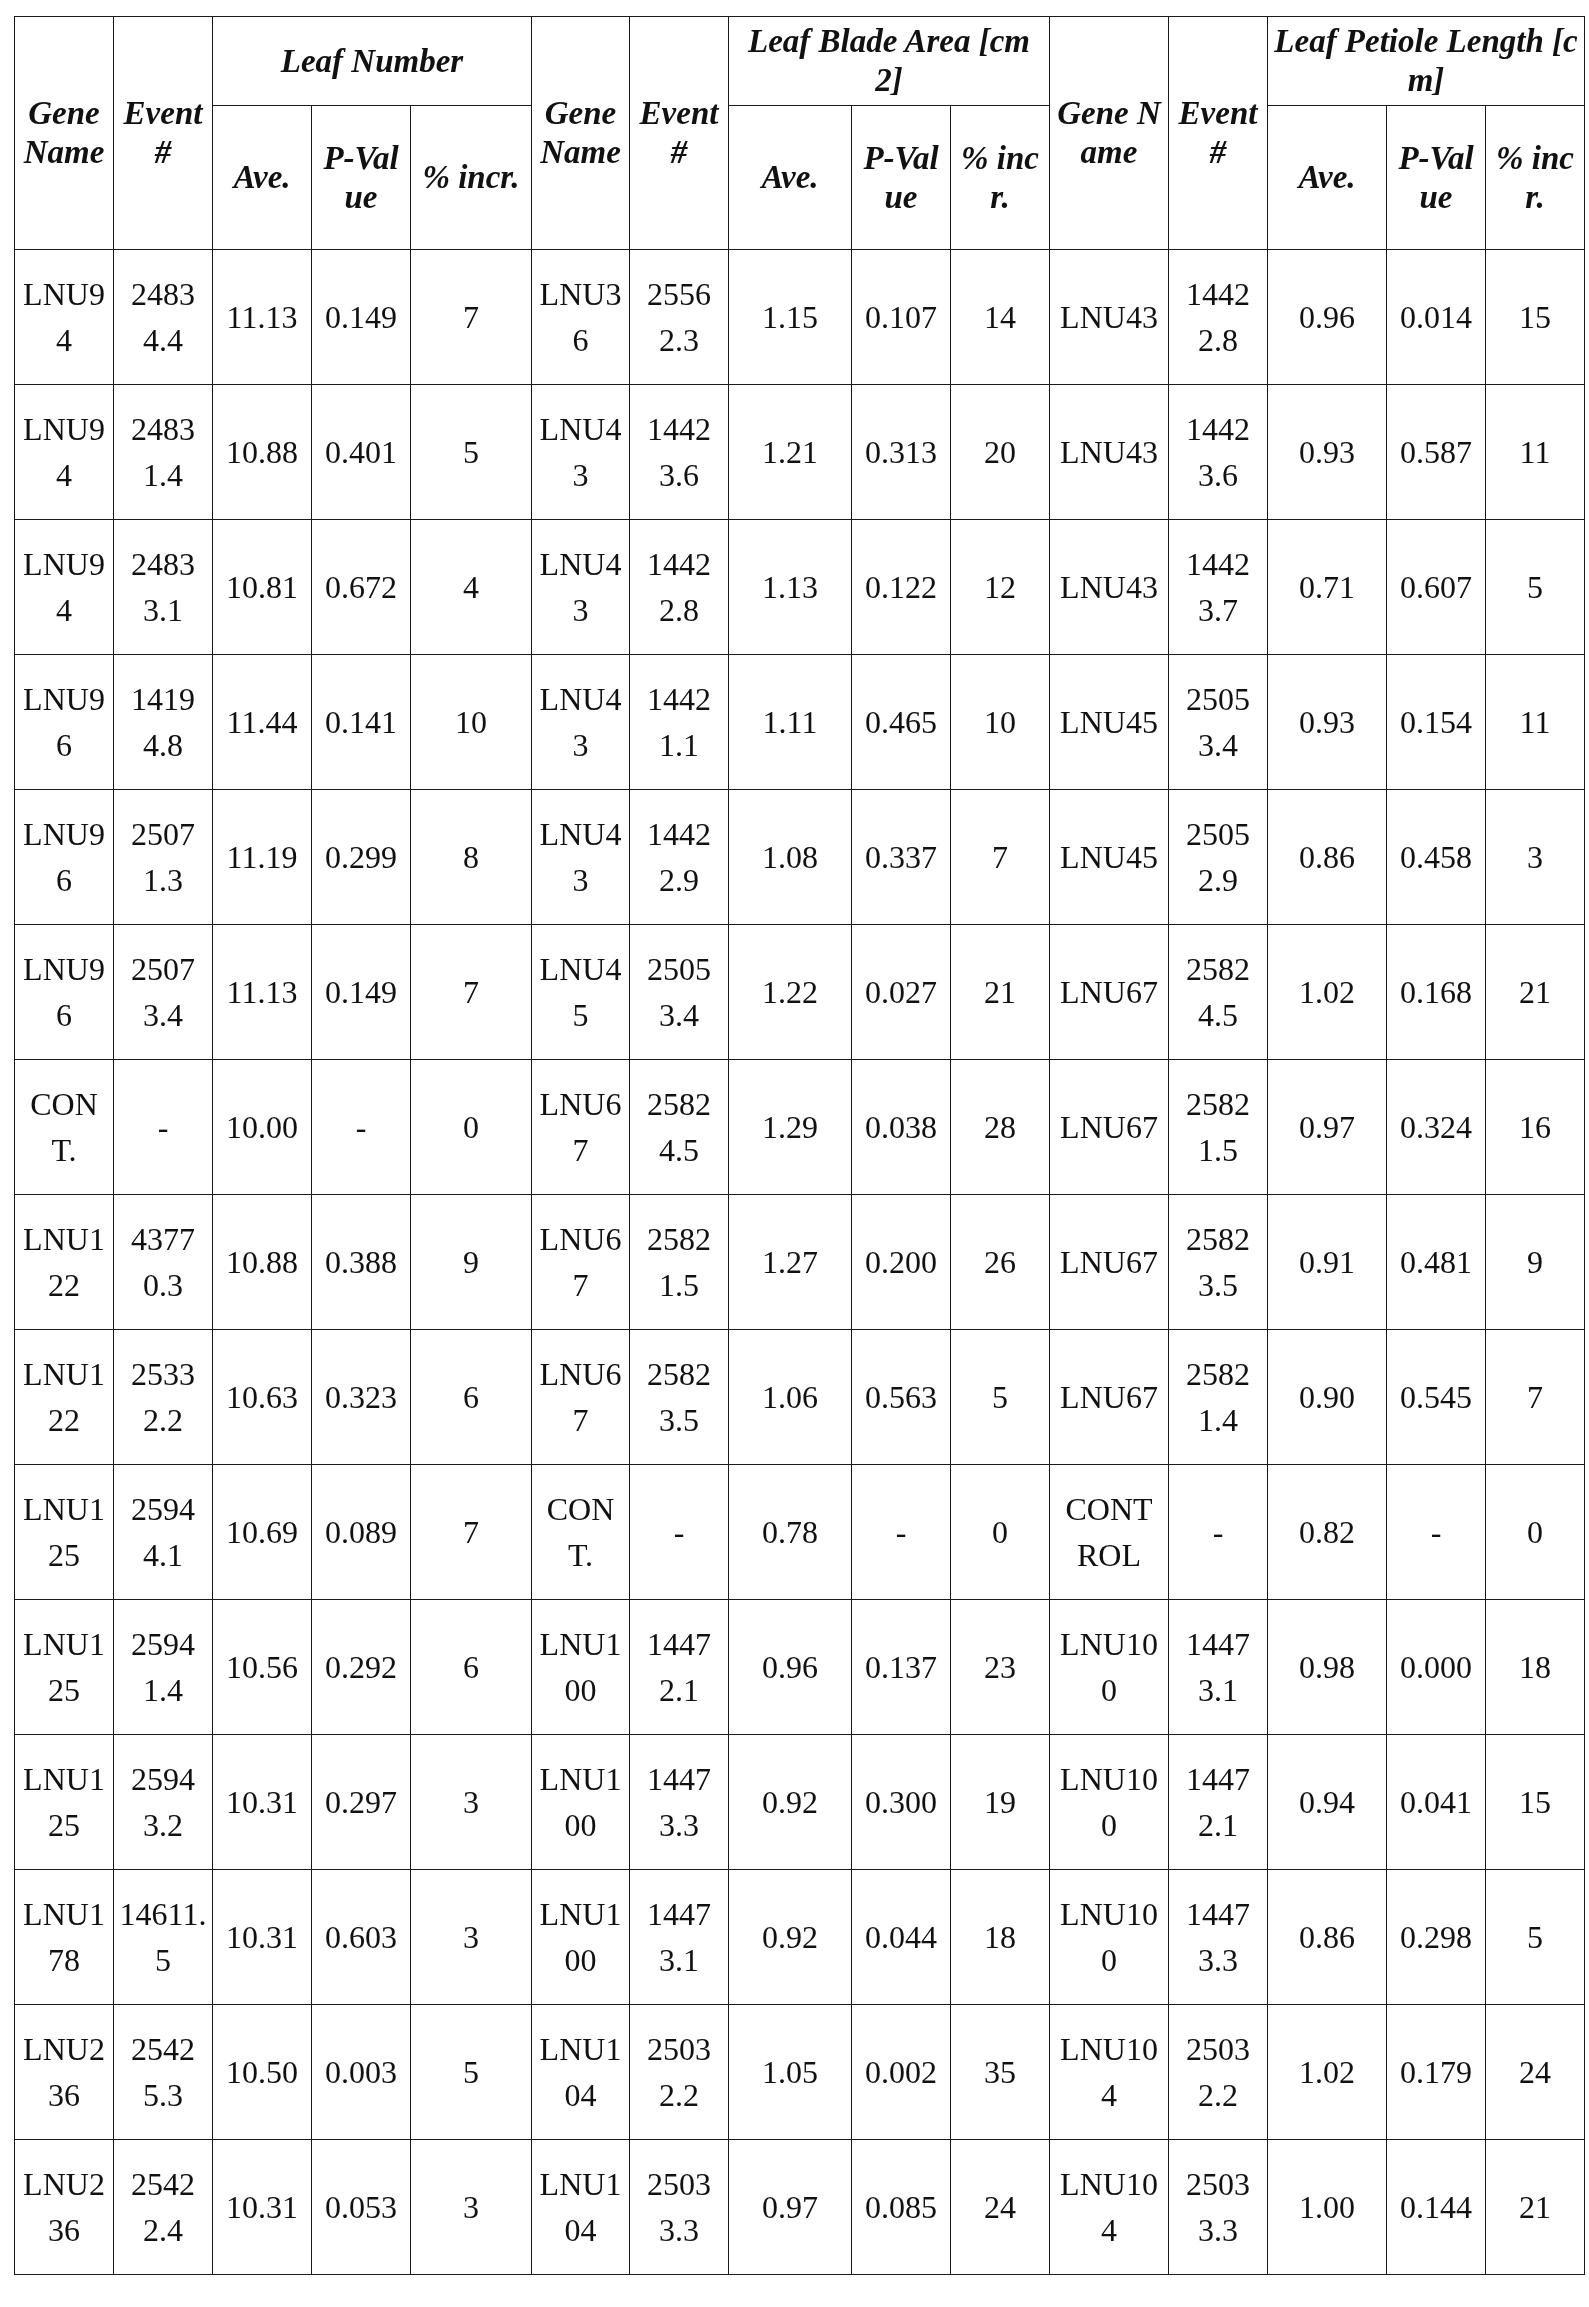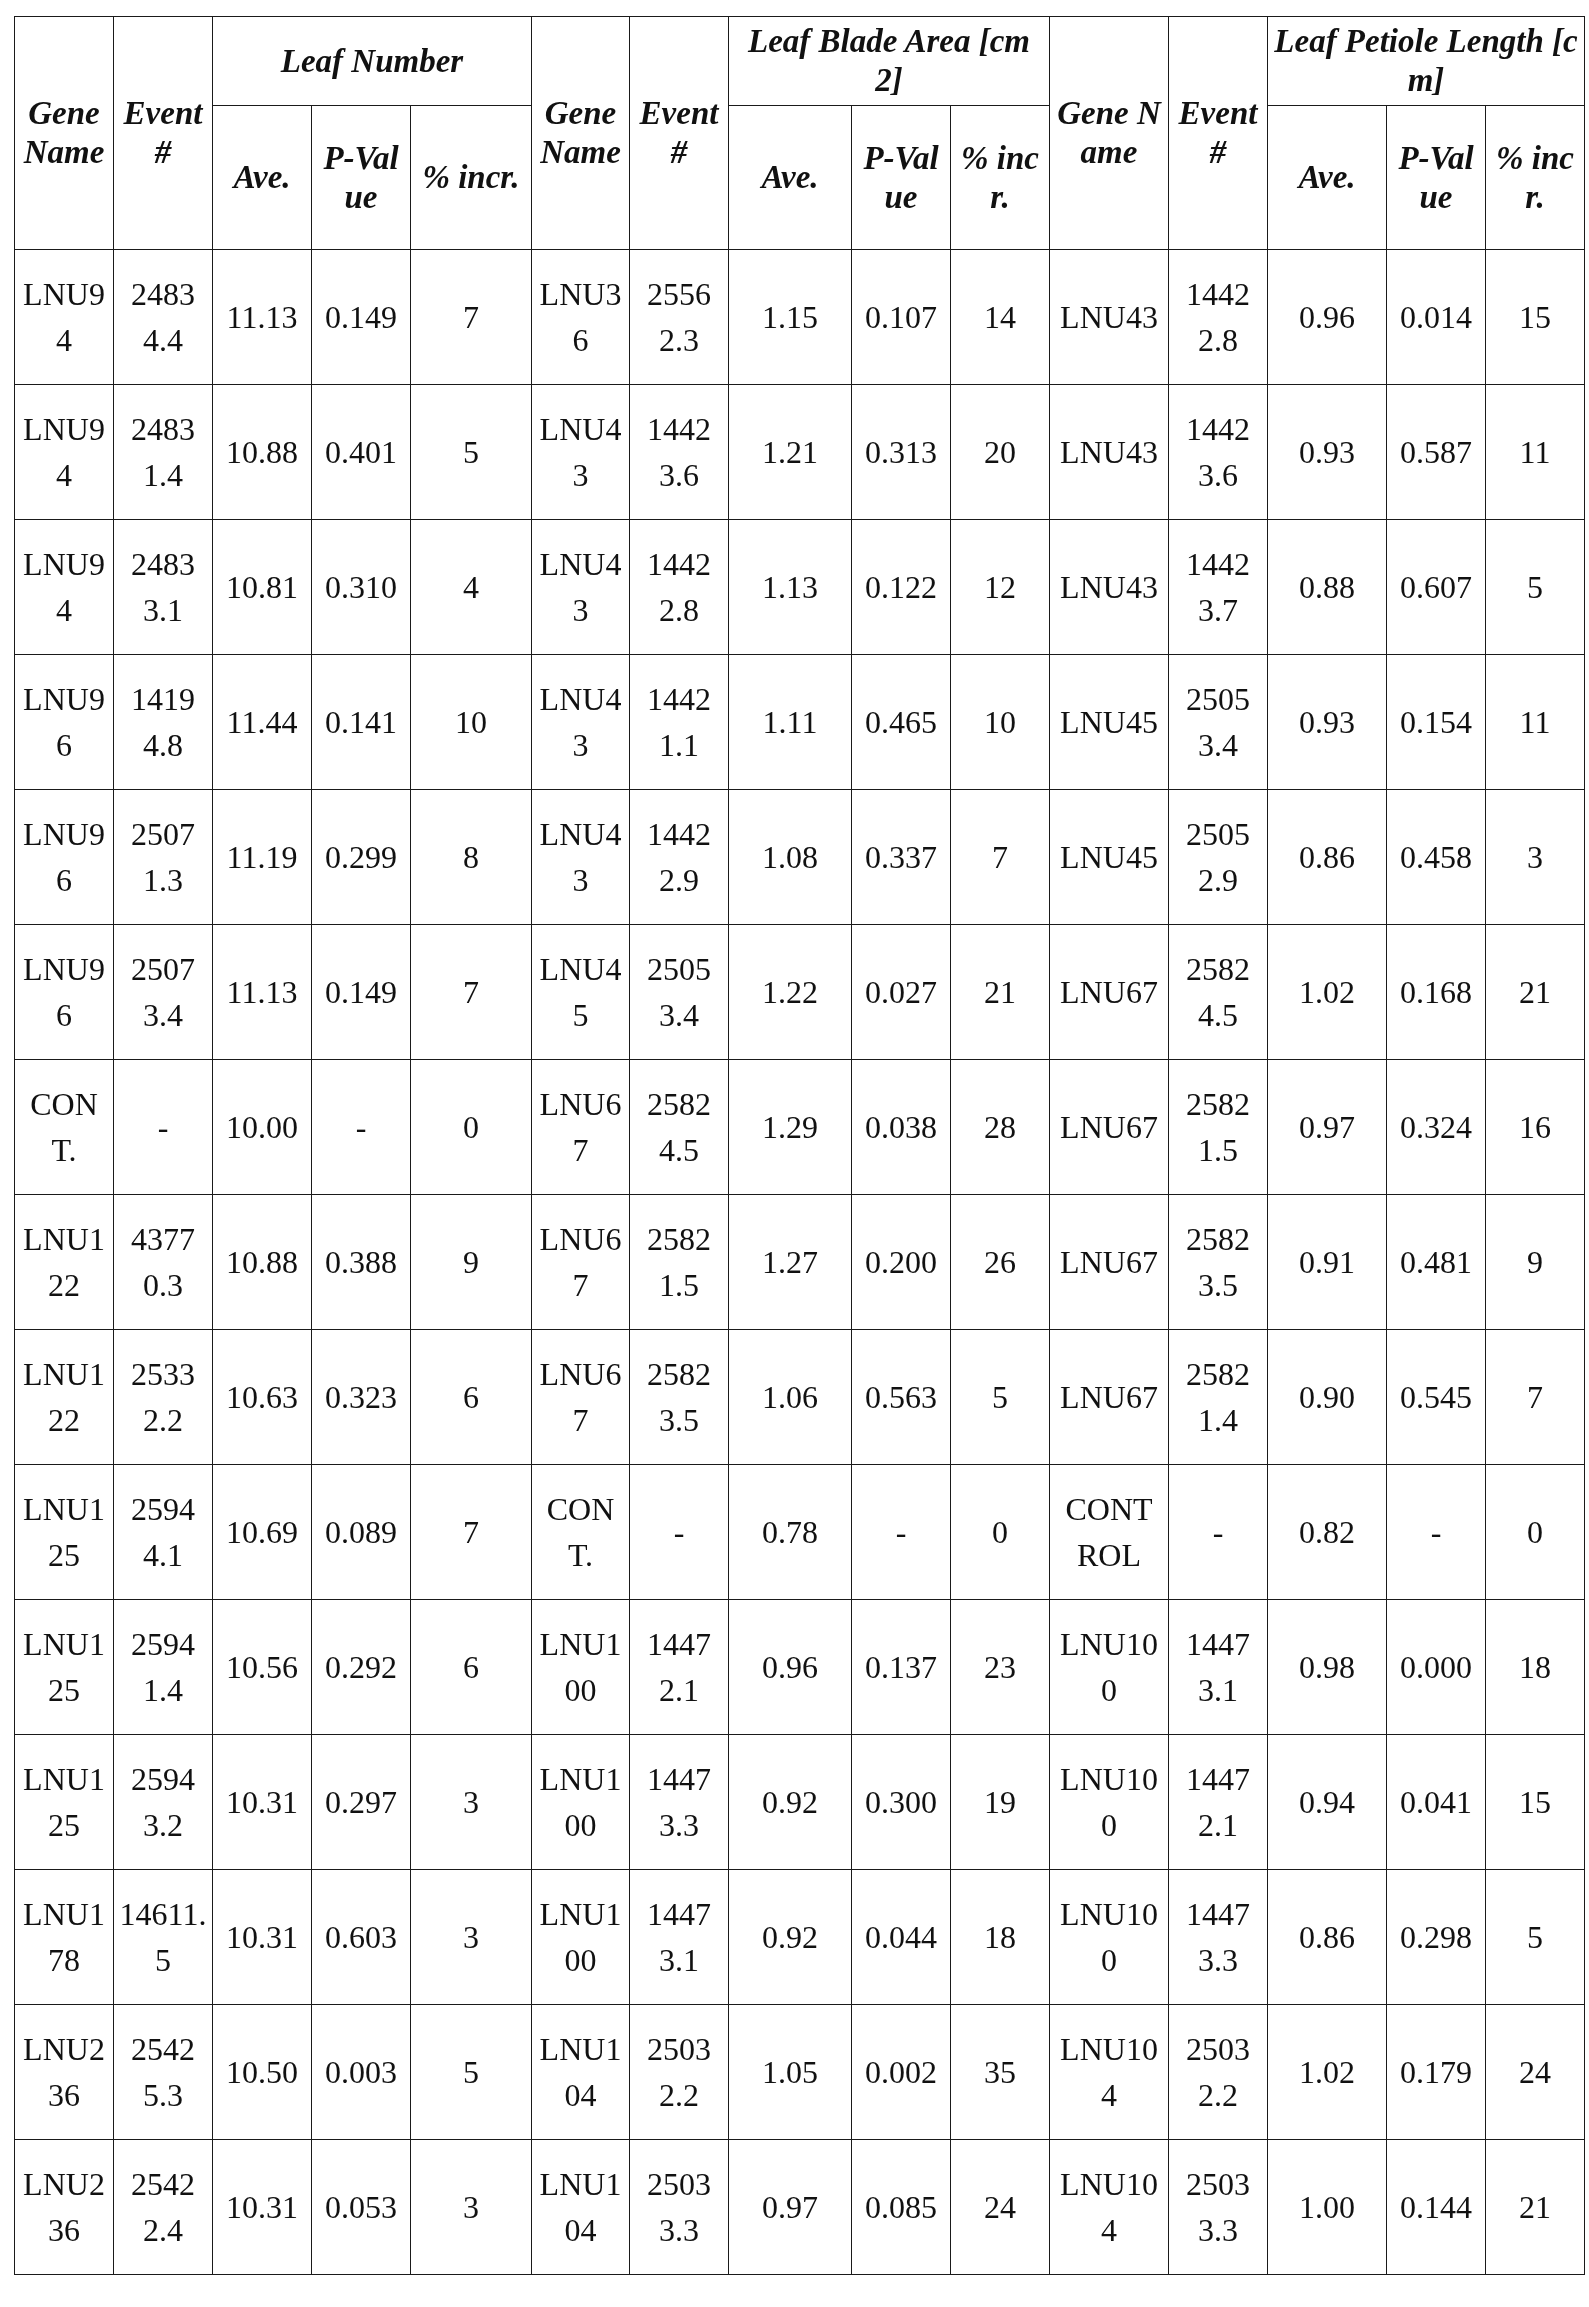--- a/index.html
+++ b/index.html
@@ -110,30 +110,30 @@
         <td>LNU43</td>
         <td>14423.6</td>
         <td>0.93</td>
         <td>0.587</td>
         <td>11</td>
       </tr>
       <tr>
         <td>LNU94</td>
         <td>24833.1</td>
         <td>10.81</td>
-        <td>0.310</td>
+        <td>0.672</td>
         <td>4</td>
         <td>LNU43</td>
         <td>14422.8</td>
         <td>1.13</td>
         <td>0.122</td>
         <td>12</td>
         <td>LNU43</td>
         <td>14423.7</td>
-        <td>0.88</td>
+        <td>0.71</td>
         <td>0.607</td>
         <td>5</td>
       </tr>
       <tr>
         <td>LNU96</td>
         <td>14194.8</td>
         <td>11.44</td>
         <td>0.141</td>
         <td>10</td>
         <td>LNU43</td>

